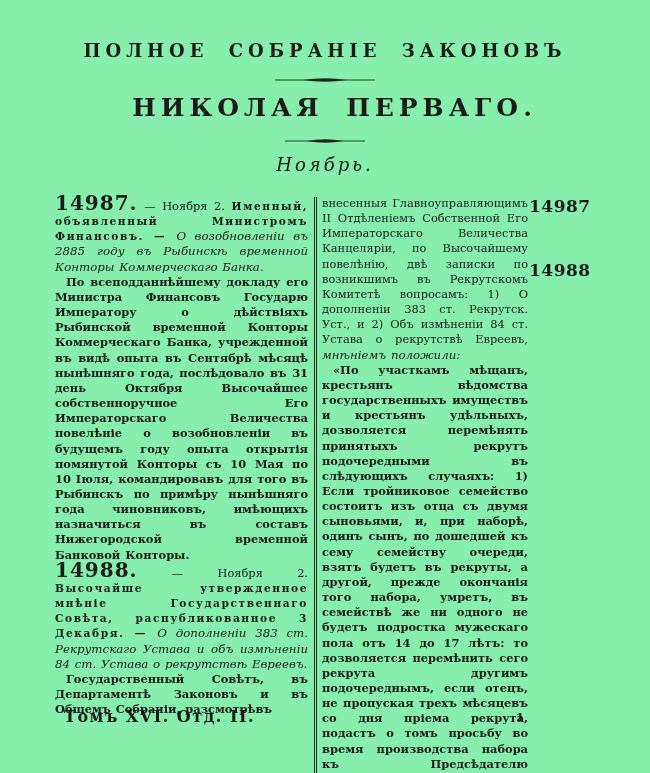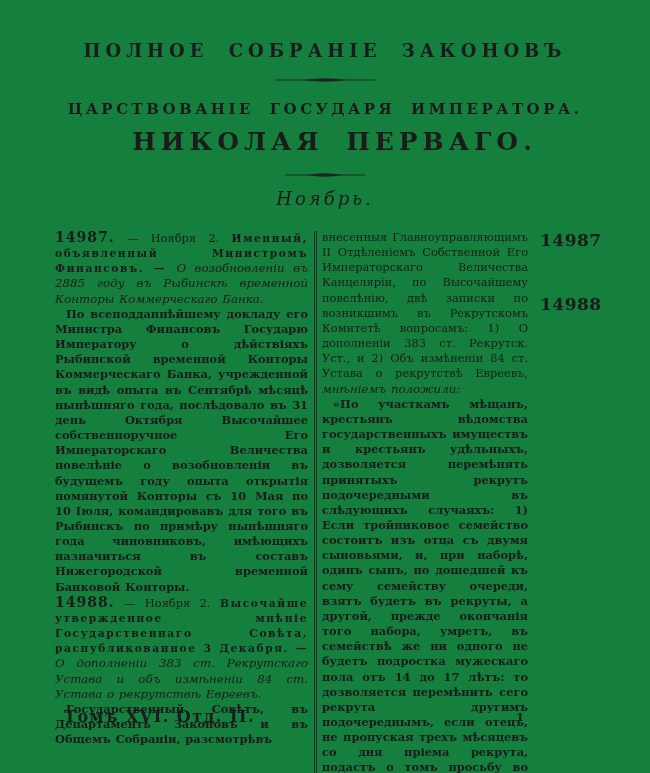--- a/index.html
+++ b/index.html
@@ -4,21 +4,21 @@
 <style>
   html, body {
     margin: 0;
     padding: 0;
     background: #ffffff;
   }
   .page {
     position: relative;
     width: 650px;
     height: 773px;
-    background: #15803d;
+    background: #86efac;
     color: #1b1b1b;
     font-family: "DejaVu Serif", serif;
     overflow: hidden;
     box-sizing: border-box;
     padding-top: 40px;
   }
   
   .hdr { text-align: center; }
   .series-line1 {
     font-size: 18px;
@@ -85,39 +85,39 @@
   .col-left  { width: 253px; }
   .col-right { width: 206px; }
   .col-rule {
     width: 0;
     border-left: 3px double #2a2a2a;
     margin: 1px 5px 2px 6px;
   }
   .col p { margin: 0; }
   .indent { text-indent: 11px; font-weight: bold; }
   .entry-num {
-    font-size: 14px;
+    font-size: 20px;
     font-weight: bold;
     letter-spacing: 1px;
   }
   .spaced {
     font-weight: bold;
     font-size: 10.6px;
     letter-spacing: 1.6px;
   }
   .ital { font-style: italic; font-size: 11.8px; }
   
   .margin-notes {
     position: relative;
     width: 66px;
     flex: none;
   }
   .margin-num {
     position: absolute;
-    left: 12px;
+    left: 1px;
     font-size: 17px;
     font-weight: bold;
     letter-spacing: 0.5px;
     white-space: nowrap;
   }
   .margin-num.n1 { top: 0px; }
   .margin-num.n2 { top: 30px; margin-top: 34px; }
   
   .footer {
     position: absolute;
@@ -148,21 +148,20 @@
 <div class="page">
 
   <div class="hdr">
     <div class="series-line1">ПОЛНОЕ СОБРАНІЕ ЗАКОНОВЪ</div>
 
     <svg class="orn-divider" width="100" height="8" viewBox="0 0 100 8">
       <line x1="0" y1="4" x2="100" y2="4" stroke="#222" stroke-width="0.9"></line>
       <path d="M28 4 Q50 0.6 72 4 Q50 7.4 28 4 Z" fill="#222"></path>
     </svg>
 
-    <div class="reign-line">ЦАРСТВОВАНІЕ ГОСУДАРЯ ИМПЕРАТОРА.</div>
     <div class="monarch-line">НИКОЛАЯ ПЕРВАГО.</div>
 
     <svg class="orn-divider" width="80" height="8" viewBox="0 0 80 8">
       <line x1="0" y1="4" x2="80" y2="4" stroke="#222" stroke-width="0.9"></line>
       <path d="M22 4 Q40 0.6 58 4 Q40 7.4 22 4 Z" fill="#222"></path>
     </svg>
 
     <div class="month-line">Ноябрь.</div>
   </div>
 

